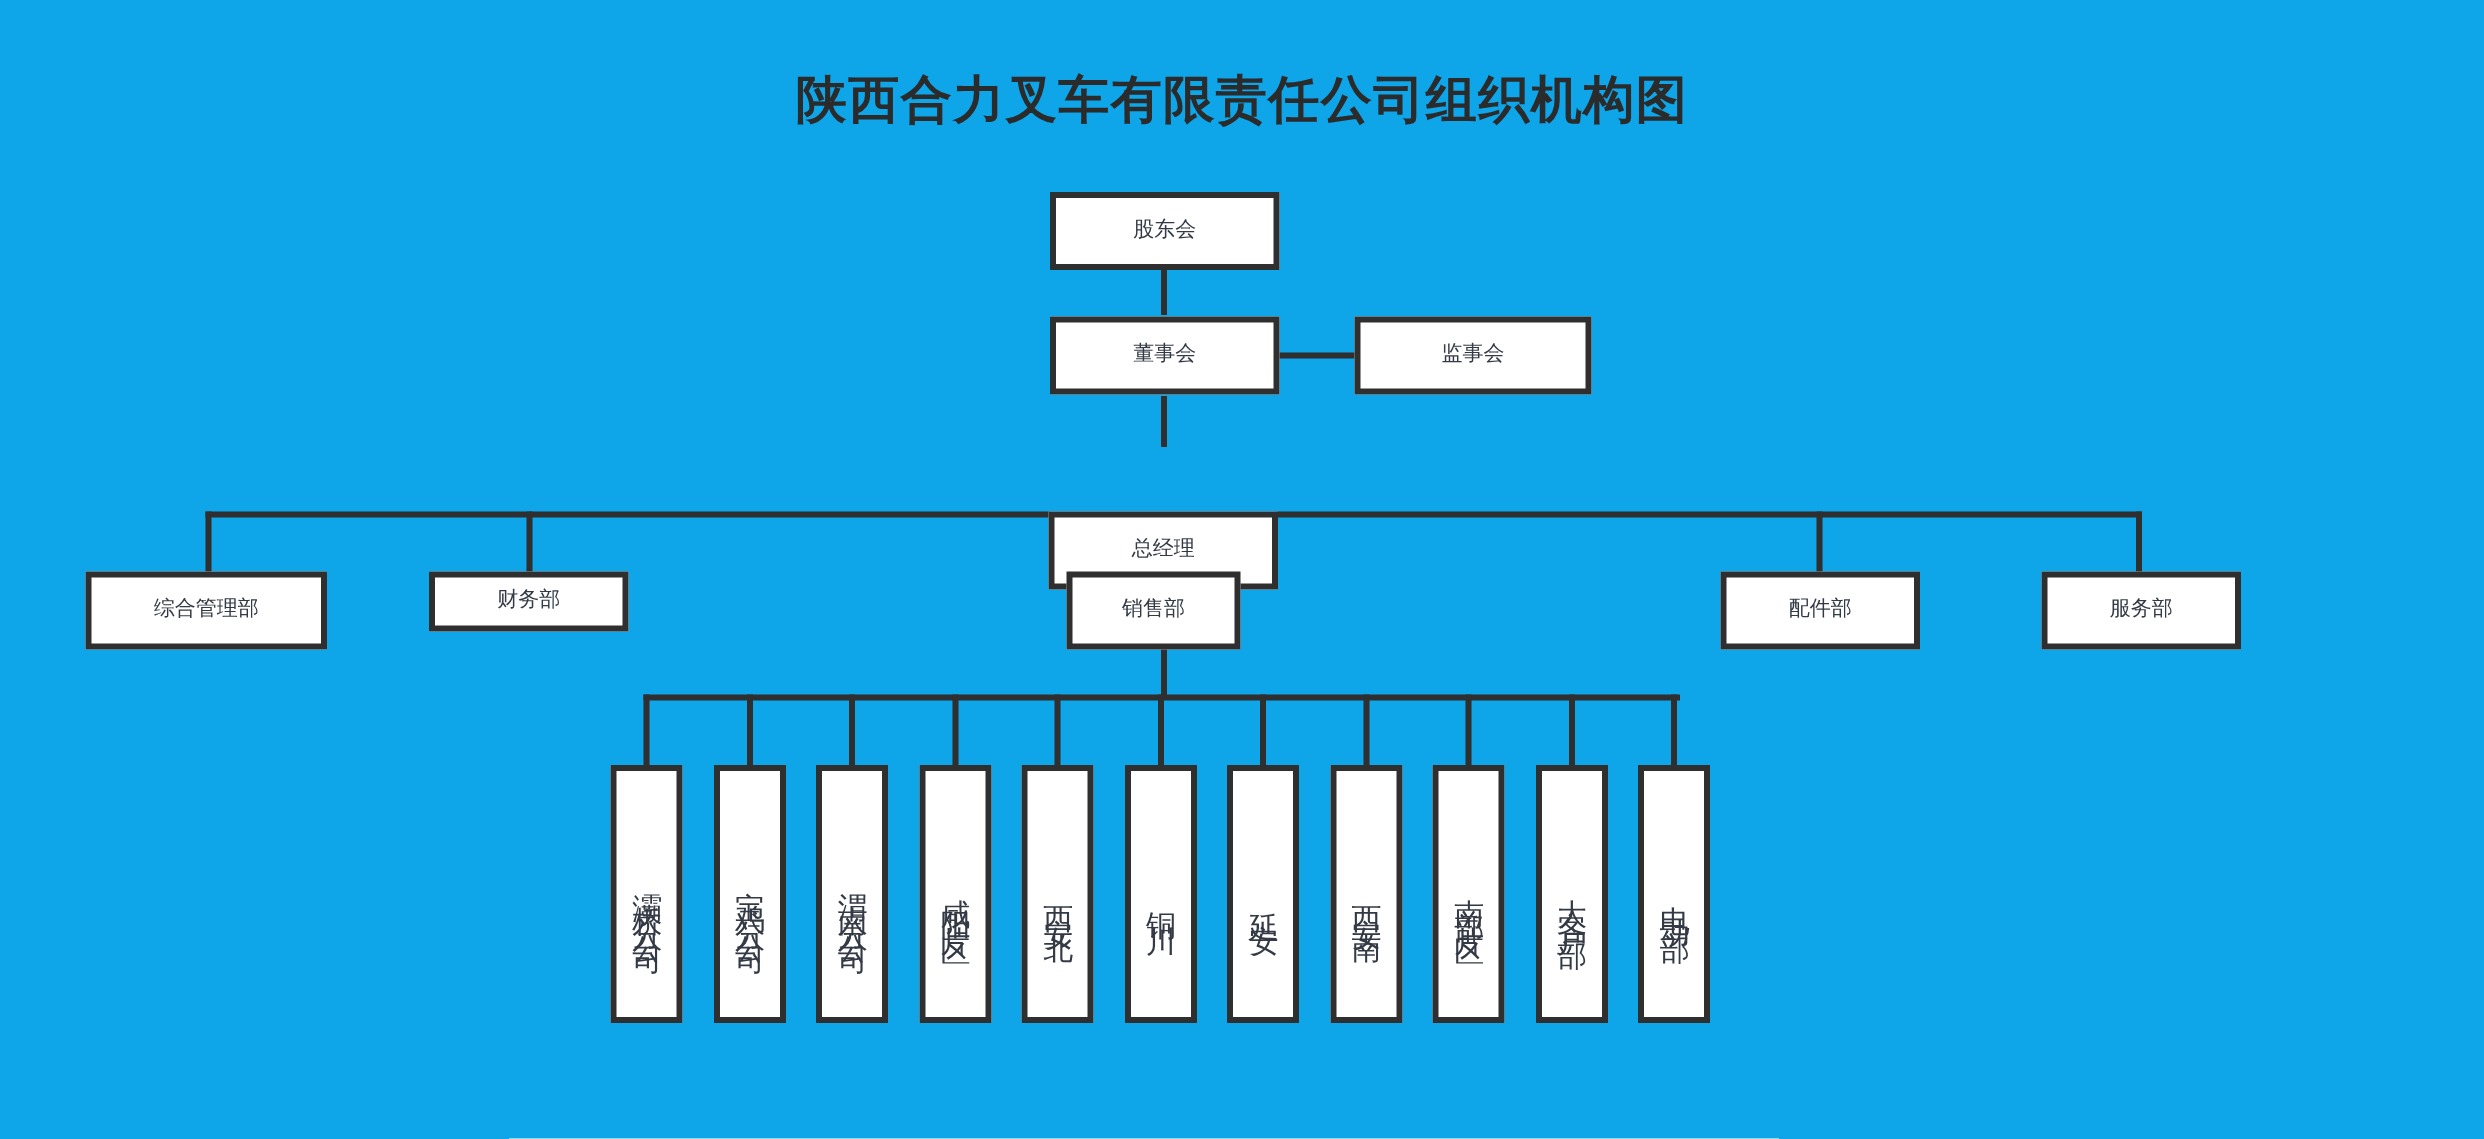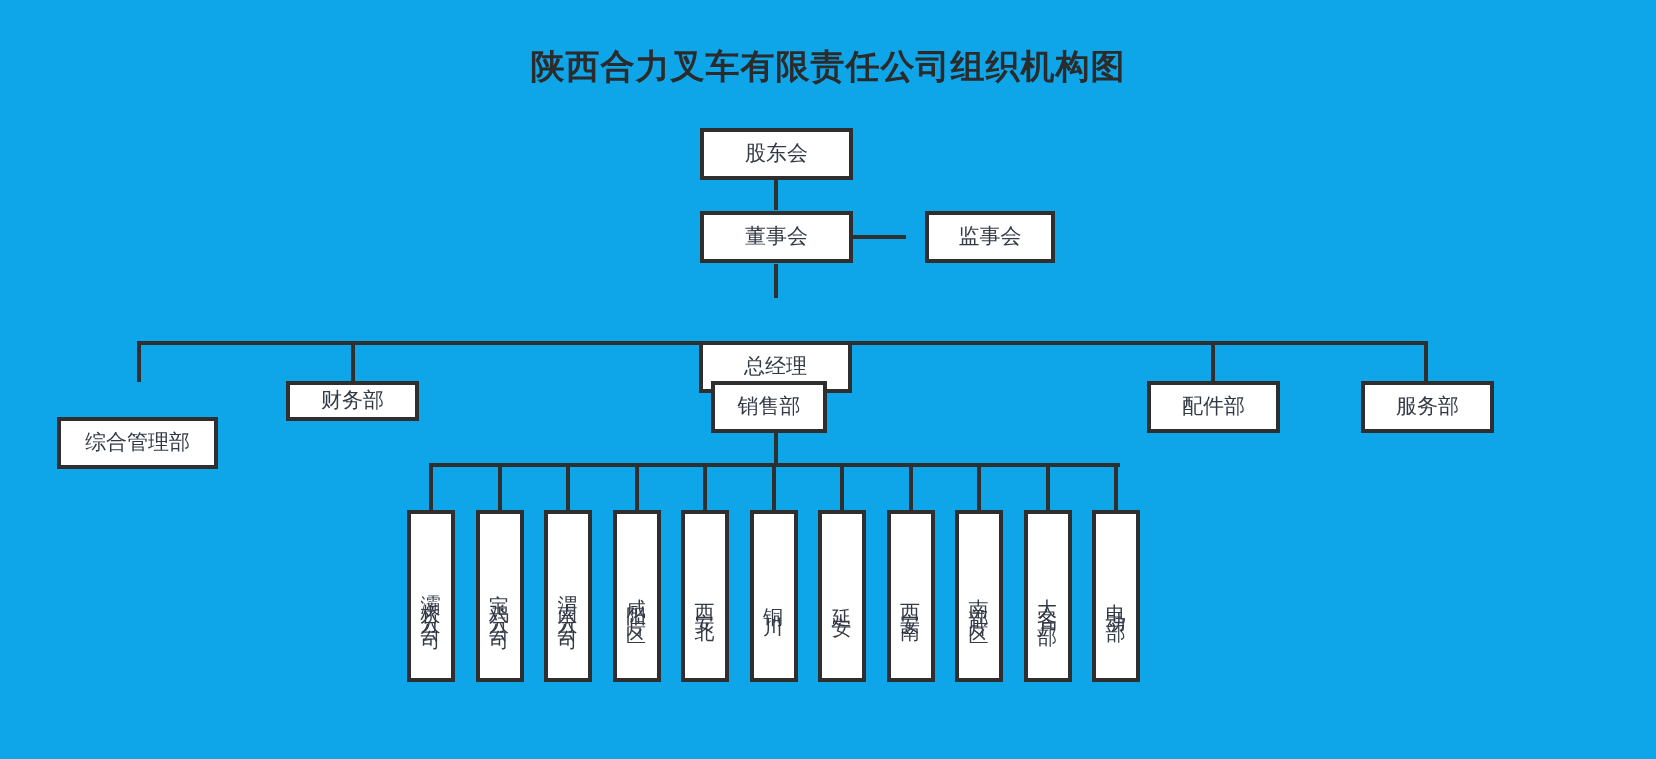--- a/index.html
+++ b/index.html
@@ -32,21 +32,21 @@
   }
   .node {
     position: absolute;
     box-sizing: border-box;
     border: 4px solid #2f2f2f;
     background: #ffffff;
     display: flex;
     align-items: center;
     justify-content: center;
     color: #333a45;
-    font-size: 21px;
+    font-size: 14px;
     line-height: 1.1;
     z-index: 3;
   }
   .node.vertical {
     writing-mode: vertical-rl;
     text-orientation: upright;
     letter-spacing: 9px;
     font-size: 20px;
     padding-top: 10px;
   }
@@ -88,29 +88,29 @@
   <div class="conn v" style="left:774px; top:429px; height:35px;"></div>
   <div class="conn h" style="left:429px; top:463px; width:691px;"></div>
 
   <div class="node" style="left:700px; top:128px; width:153px; height:52px;">
     <span class="node-label">股东会</span>
   </div>
 
   <div class="node" style="left:700px; top:211px; width:153px; height:52px;">
     <span class="node-label">董事会</span>
   </div>
-  <div class="node" style="left:925px; top:211px; width:130px; height:52px;">
+  <div class="node" style="left:903px; top:211px; width:158px; height:52px;">
     <span class="node-label">监事会</span>
   </div>
 
   <div class="node" style="left:699px; top:297px; width:153px; height:52px;margin-top:44px;">
     <span class="node-label">总经理</span>
   </div>
 
-  <div class="node" style="left:57px; top:381px; width:161px; height:52px;margin-top:36px;">
+  <div class="node" style="left:57px; top:381px; width:161px; height:52px;">
     <span class="node-label">综合管理部</span>
   </div>
   <div class="node" style="left:286px; top:381px; width:133px; height:40px;">
     <span class="node-label">财务部</span>
   </div>
   <div class="node" style="left:711px; top:381px; width:116px; height:52px;">
     <span class="node-label">销售部</span>
   </div>
   <div class="node" style="left:1147px; top:381px; width:133px; height:52px;text-align:center;">
     <span class="node-label">配件部</span>

